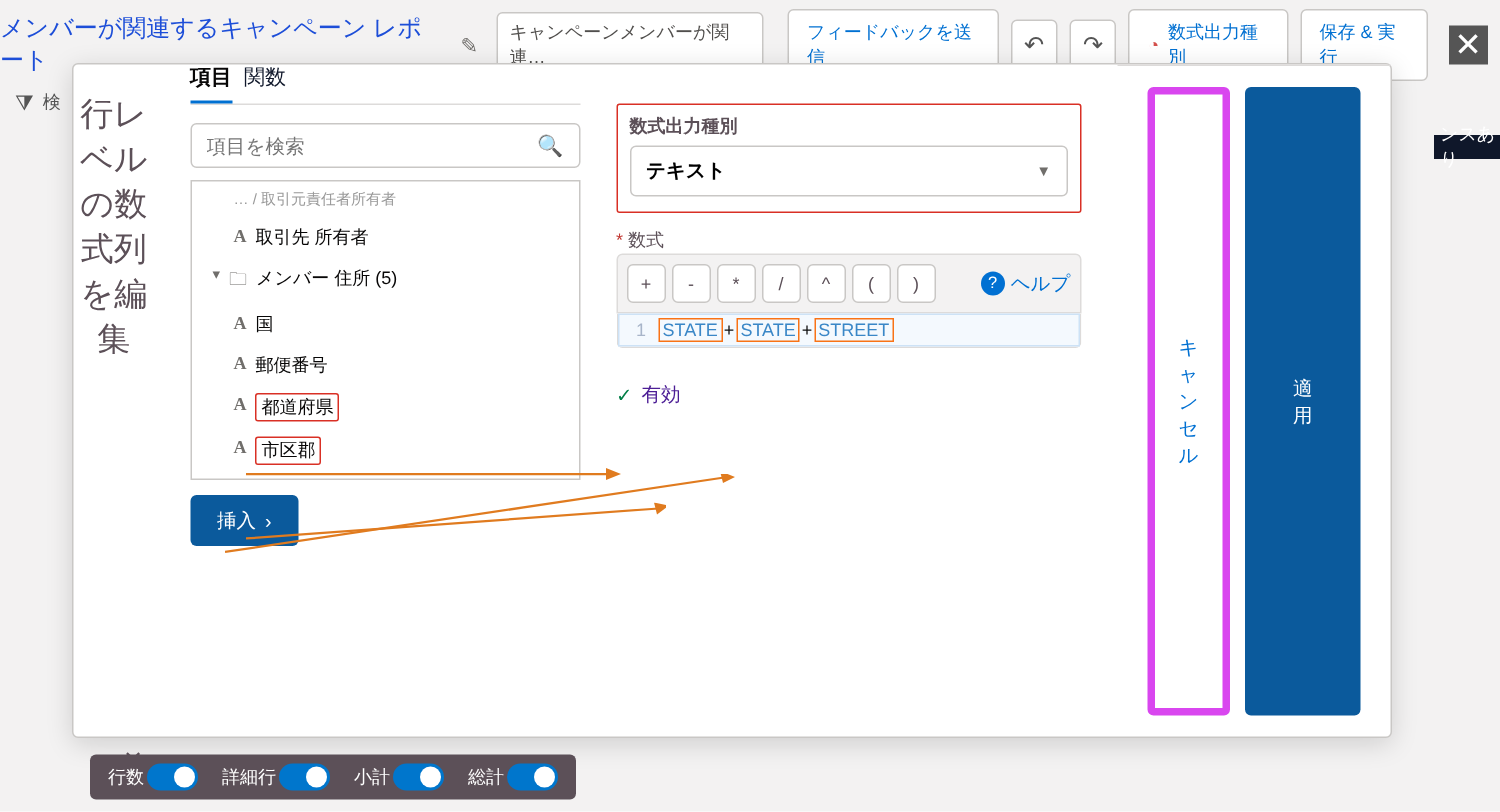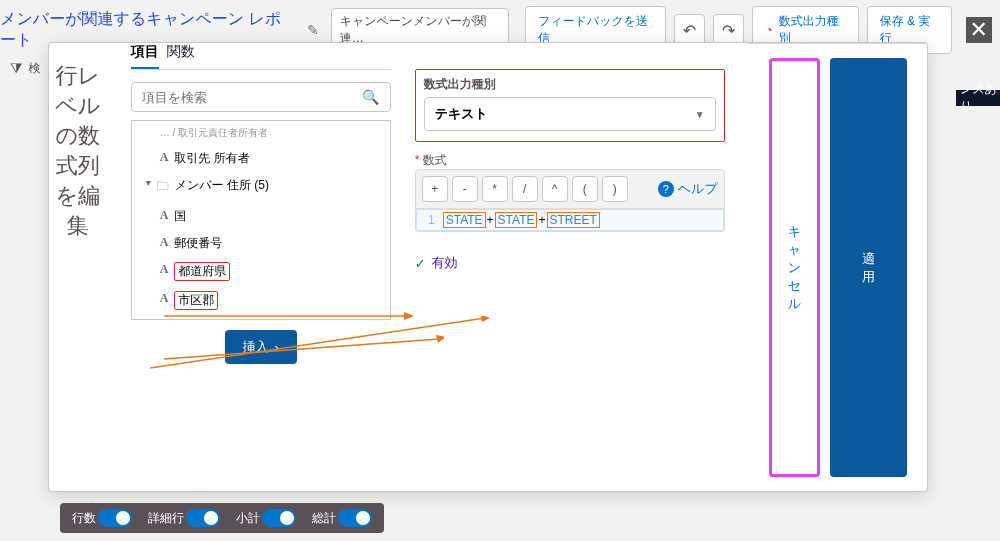--- a/index.html
+++ b/index.html
@@ -30,21 +30,21 @@
     .search .mag { color:#b0adab; font-size:14px; }
     .fieldlist { margin-top:8px; border:1px solid #c9c7c5; height:200px; overflow-y:auto; font-size:12px; position:relative; }
     .fieldlist::-webkit-scrollbar { width:10px; }
     .fieldlist::-webkit-scrollbar-thumb { background:#c0c0c0; border-radius:5px;}
     .row { padding:5px 10px 5px 28px; display:flex; align-items:flex-start; gap:6px; color:#080707; }
     .row.grp { padding-left:14px; }
     .row .typeA { font-family: Georgia, serif; font-weight:bold; color:#706e6b; }
     .row .chev { font-size:10px; color:#706e6b; }
     .row .folder { color:#706e6b; }
     .outlined-red { border:1px solid #d93025; border-radius:2px; padding:0 3px; }
-    .insertbtnrow { display:flex; justify-content:center; padding-top:10px;}
+    .insertbtnrow { display:flex; justify-content:flex-start; padding-top:10px;}
     .insertbtn { background:#0b5a9c; color:#fff; border:none; padding:8px 18px; border-radius:4px; font-size:13px; display:inline-flex; align-items:center; gap:6px;}
 
     .rightcol { flex:1; display:flex; flex-direction:column; gap: 10px; }
     .lbl { font-size:12px; color:#5c5058; }
     .req::before { content:"* "; color:#c23934; }
     .twofields { display:flex; gap:20px; }
     .twofields > div { flex:1; }
     .textinput { margin-top:4px; width:100%; border:1px solid #c9c7c5; border-radius:4px; padding:7px 9px; font-size:13px; color:#080707; }
     .outputtype { margin-top:16px; border:1px solid #d93025; border-radius:2px; padding:6px 8px 10px 8px; width:310px;font-weight:bold;}
     .select { margin-top:4px; display:flex; align-items:center; justify-content:space-between; border:1px solid #c9c7c5; border-radius:4px; padding:7px 10px; font-size:13px;}
@@ -55,21 +55,21 @@
     .helplink .q { width:16px;height:16px;border-radius:50%; background:#0070d2; color:#fff; font-size:11px; display:inline-flex; align-items:center; justify-content:center;}
     .editor { border:1px solid #dddbda; border-top:none; border-bottom-left-radius:4px; border-bottom-right-radius:4px; padding:0; font-family: Menlo, Consolas, monospace; font-size:12px;}
     .editorline { display:flex; align-items:center; gap:8px; background:#f4f9fe; border:1px solid #cde2f6; padding:3px 6px;}
     .editorline .lineno { color:#a8b5c9; width:12px; text-align:right; }
     .tok-state, .tok-city, .tok-street { border:1px solid #f97316; padding:0 2px; color:#3a87c7; }
     .plus { color:#080707; padding:0 1px;}
     .validrow { margin-top:12px; display:flex; align-items:center; gap:6px; font-size:13px; color:#027e46;}
     .validrow .check { color:#027e46; }
 
     .footer { border-top:1px solid #dddbda; padding:14px 20px; display:flex; justify-content:flex-end; gap:10px;}
-    .btn-secondary { border:3px solid #d946ef; background:#fff; border-radius:4px; padding:8px 16px; font-size:13px; color:#0070d2;}
+    .btn-secondary { border:5px solid #d946ef; background:#fff; border-radius:4px; padding:8px 16px; font-size:13px; color:#0070d2;}
     .btn-primary { border:none; background:#0b5a9c; color:#fff; border-radius:4px; padding:8px 32px; font-size:13px;}
 
     
     .bg-right-stripe { position:absolute; right:0; top:90px; width:44px; height:16px; background:#0f172a; color:#fff; font-size:12px; display:flex; align-items:center; padding-left:4px;}
     .bg-bottom { position:absolute; left:60px; bottom:8px; display:flex; align-items:center; gap:16px; color:#fff; font-size:12px; background:#5c5058; padding:6px 12px; border-radius:4px;}
     .toggle { display:inline-flex; align-items:flex-end; gap:2px;}
     .switch { width:34px;height:18px;border-radius:10px;background:#0076cc;position:relative;}
     .switch .knob{position:absolute;right:2px;top:2px;width:14px;height:14px;border-radius:50%;background:#fff;}
     .closex { position:absolute; left:82px; bottom:24px; color:#5c5058; font-size:16px; }
 

